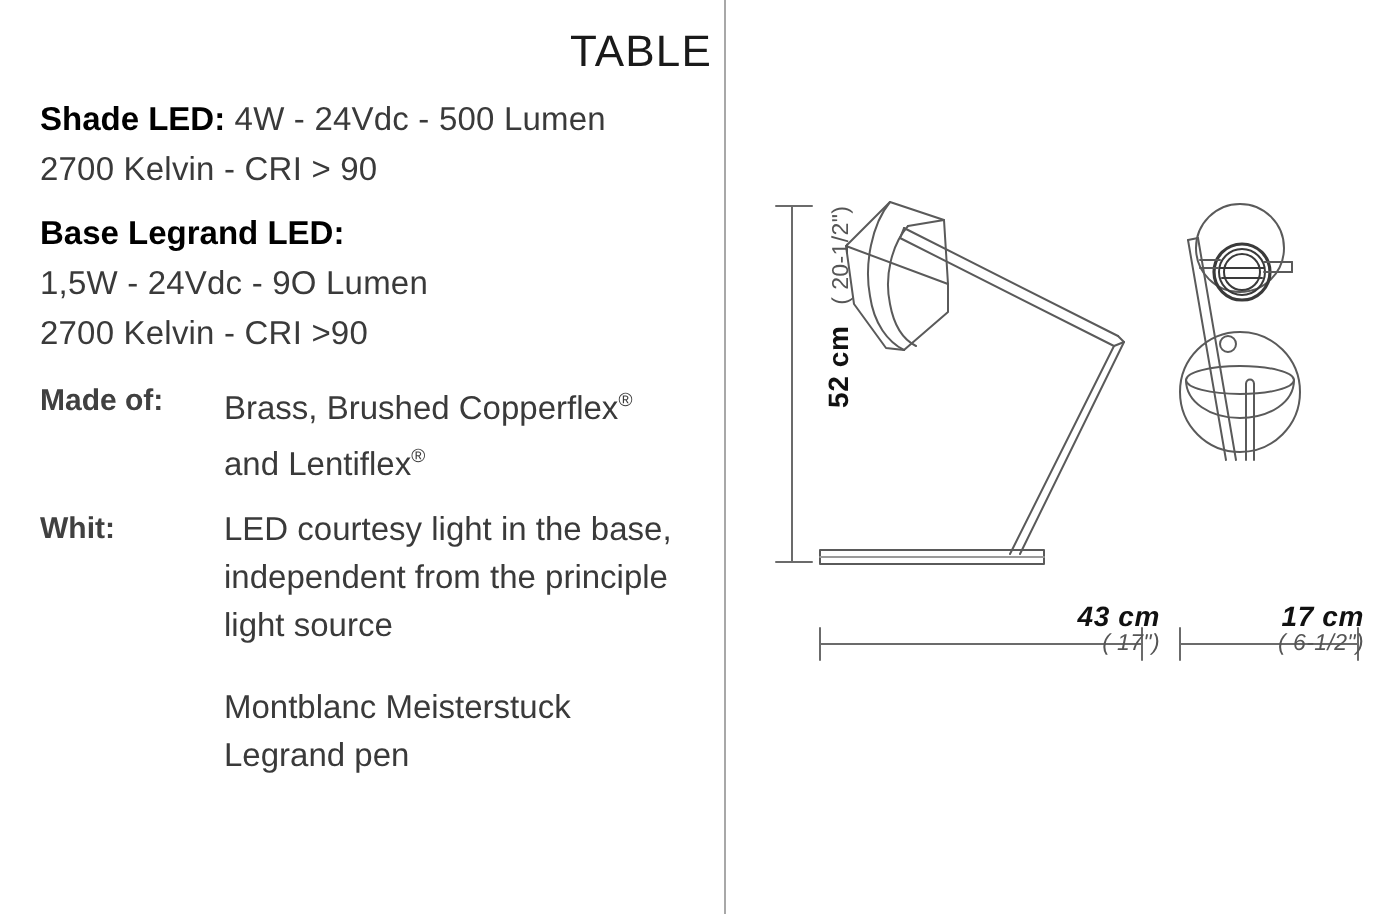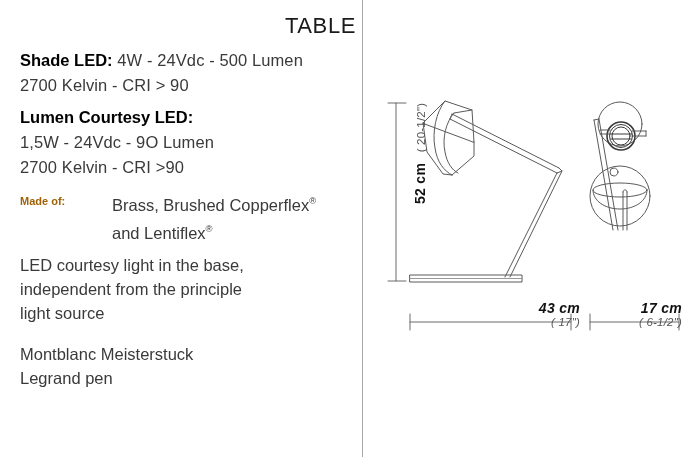--- a/index.html
+++ b/index.html
@@ -52,23 +52,23 @@
 
   
   .row2 {
     display: flex;
     align-items: flex-start;
     margin-top: 9px;
   }
   .row2 .col-label {
     width: 92px;
     flex: 0 0 92px;
-    font-size: 11px;
+    font-size: 15px;
     font-weight: 700;
-    color: #a16207;
+    color: #404040;
     line-height: 24px;
   }
   .row2 .col-value {
     flex: 1 1 auto;
     font-size: 16.5px;
     font-weight: 300;
     color: #3a3a3a;
     line-height: 24px;
   }
   .col-value .vline { display: block; white-space: nowrap; }
@@ -141,38 +141,39 @@
 
   <div class="spec-line">
     <span class="lbl">Shade LED:</span>
     <span>4W - 24Vdc - 500 Lumen</span>
   </div>
   <div class="spec-line">2700 Kelvin  - CRI &gt; 90</div>
 
   <div class="spec-gap"></div>
 
   <div class="spec-line">
-    <span class="lbl">Lumen Courtesy LED:</span>
+    <span class="lbl">Base Legrand LED:</span>
   </div>
   <div class="spec-line">1,5W - 24Vdc  - 9O Lumen</div>
   <div class="spec-line">2700 Kelvin  - CRI &gt;90</div>
 
   <div class="row2">
     <div class="col-label">Made of:</div>
     <div class="col-value">
       <span class="vline">
         <span>Brass, Brushed Copperflex</span><span class="reg">®</span>
       </span>
       <span class="vline">
         <span>and Lentiflex</span><span class="reg">®</span>
       </span>
     </div>
   </div>
 
   <div class="row2">
+    <div class="col-label">Whit:</div>
     <div class="col-value">
       <span class="vline">LED courtesy light in the base,</span>
       <span class="vline">independent from the principle</span>
       <span class="vline">light source</span>
       <span class="value-spacer" style="display:block"></span>
       <span class="vline">Montblanc  Meisterstuck</span>
       <span class="vline">Legrand pen</span>
     </div>
   </div>
 

